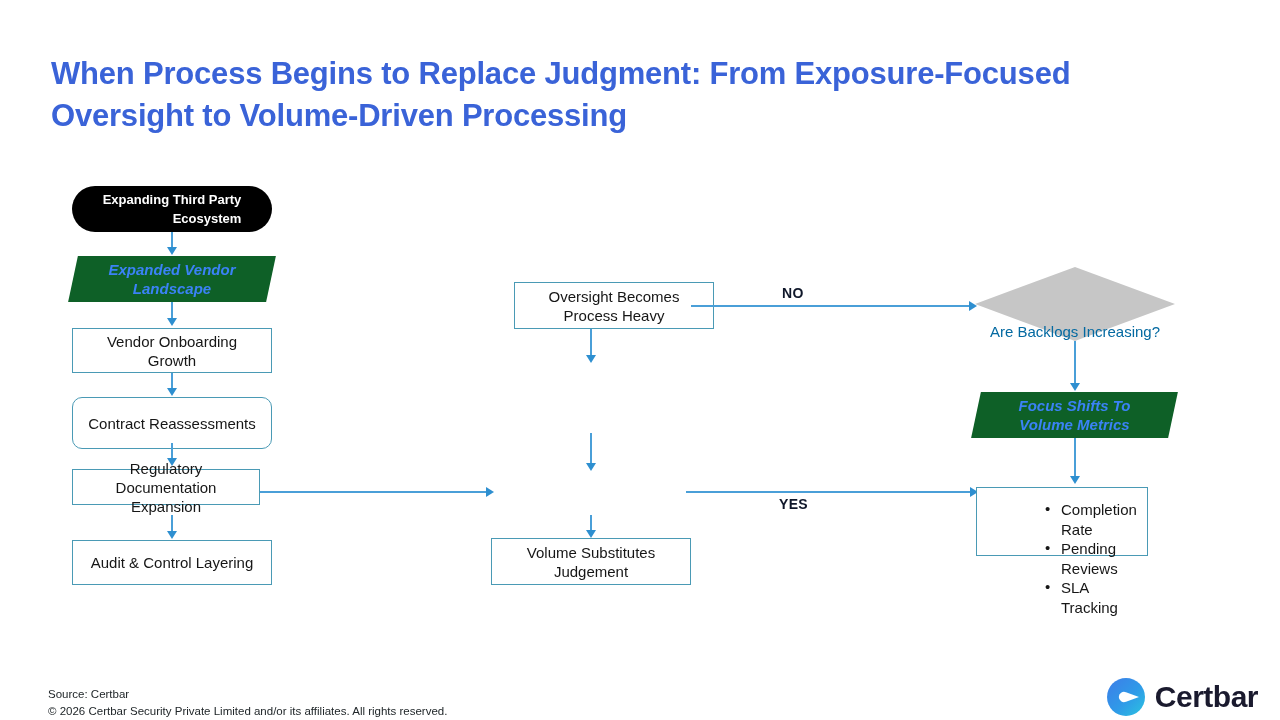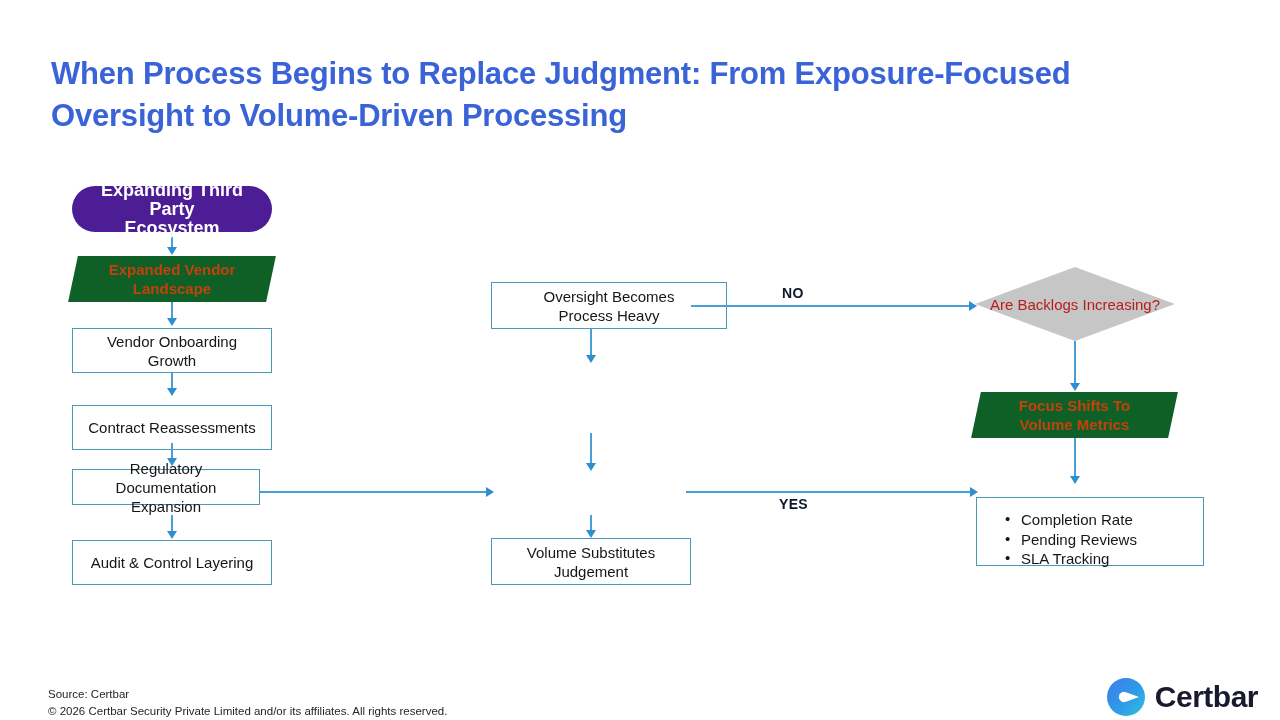--- a/index.html
+++ b/index.html
@@ -47,45 +47,48 @@
     color: #161616;
   }
   .node .label { position: relative; z-index: 2; padding: 0 10px; white-space: pre-line; }
 
   .node-box {
     background: #ffffff;
     border: 1px solid #4a9ab5;
   }
 
   .node-stadium {
-    background: #4c1d95;
+    background: #000000;
     border-radius: 999px;
     color: #ffffff;
     font-weight: bold;
-    font-size: 18px;
+    font-size: 13px;
+    text-align: right;
   }
 
   .node-parallelogram {
-    color: #c2410c;
+    color: #3b82f6;
     font-weight: bold;
     background: transparent;
     border: none;
+    font-style: italic;
   }
   .node-parallelogram .shape {
     position: absolute;
     inset: 0;
     background: #0e6027;
     transform: skewX(-12deg);
     z-index: 1;
   }
 
   .node-diamond {
     background: transparent;
     border: none;
-    color: #b91c1c;
+    color: #0369a1;
+    align-items: flex-end;
   }
   .node-diamond .shape {
     position: absolute;
     inset: 0;
     background: #c6c6c6;
     clip-path: polygon(50% 0%, 100% 50%, 50% 100%, 0% 50%);
     z-index: 1;
   }
 
   .node-list {
@@ -202,21 +205,21 @@
   <div class="arrow arrow-down" style="left:167px; top:301px;"></div>
 
   <div class="node node-box" style="left:72px; top:311px; width:200px; height:45px;">
     <span class="label">Vendor Onboarding
 Growth</span>
   </div>
 
   <div class="conn conn-v" style="left:171px; top:356px; height:17px;"></div>
   <div class="arrow arrow-down" style="left:167px; top:371px;"></div>
 
-  <div class="node node-box" style="left:72px; top:388px; width:200px; height:45px;">
+  <div class="node node-box" style="left:72px; top:380px; width:200px; height:52px;border-radius:10px;">
     <span class="label">Contract Reassessments</span>
   </div>
 
   <div class="conn conn-v" style="left:171px; top:426px; height:17px;"></div>
   <div class="arrow arrow-down" style="left:167px; top:441px;"></div>
 
   <div class="node node-box" style="left:72px; top:452px; width:188px; height:36px;">
     <span class="label">Regulatory Documentation
 Expansion</span>
   </div>
@@ -224,21 +227,21 @@
   <div class="conn conn-v" style="left:171px; top:498px; height:18px;"></div>
   <div class="arrow arrow-down" style="left:167px; top:514px;"></div>
 
   <div class="node node-box" style="left:72px; top:523px; width:200px; height:45px;">
     <span class="label">Audit &amp; Control Layering</span>
   </div>
 
   <div class="conn conn-h" style="left:260px; top:474px; width:228px;"></div>
   <div class="arrow arrow-right" style="left:486px; top:470px;"></div>
 
-  <div class="node node-box" style="left:491px; top:265px; width:236px; height:47px;">
+  <div class="node node-box" style="left:514px; top:265px; width:200px; height:47px;">
     <span class="label">Oversight Becomes
 Process Heavy</span>
   </div>
 
   <div class="conn conn-v" style="left:590px; top:312px; height:28px;"></div>
   <div class="arrow arrow-down" style="left:586px; top:338px;"></div>
 
 
   <div class="conn conn-v" style="left:590px; top:416px; height:32px;"></div>
   <div class="arrow arrow-down" style="left:586px; top:446px;"></div>
@@ -270,21 +273,21 @@
 
   <div class="node node-parallelogram" style="left:976px; top:375px; width:197px; height:46px;justify-content:center;">
     <span class="shape"></span>
     <span class="label">Focus Shifts To
 Volume Metrics</span>
   </div>
 
   <div class="conn conn-v" style="left:1074px; top:421px; height:40px;"></div>
   <div class="arrow arrow-down" style="left:1070px; top:459px;"></div>
 
-  <div class="node node-list" style="left:976px; top:480px; width:228px; height:69px;">
+  <div class="node node-list" style="left:976px; top:470px; width:172px; height:69px;padding-left:40px;">
     <ul>
       <li>Completion Rate</li>
       <li>Pending Reviews</li>
       <li>SLA Tracking</li>
     </ul>
   </div>
 
   <div id="footer-text">
     <div>Source: Certbar</div>
     <div>© 2026 Certbar Security Private Limited and/or its affiliates. All rights reserved.</div>

